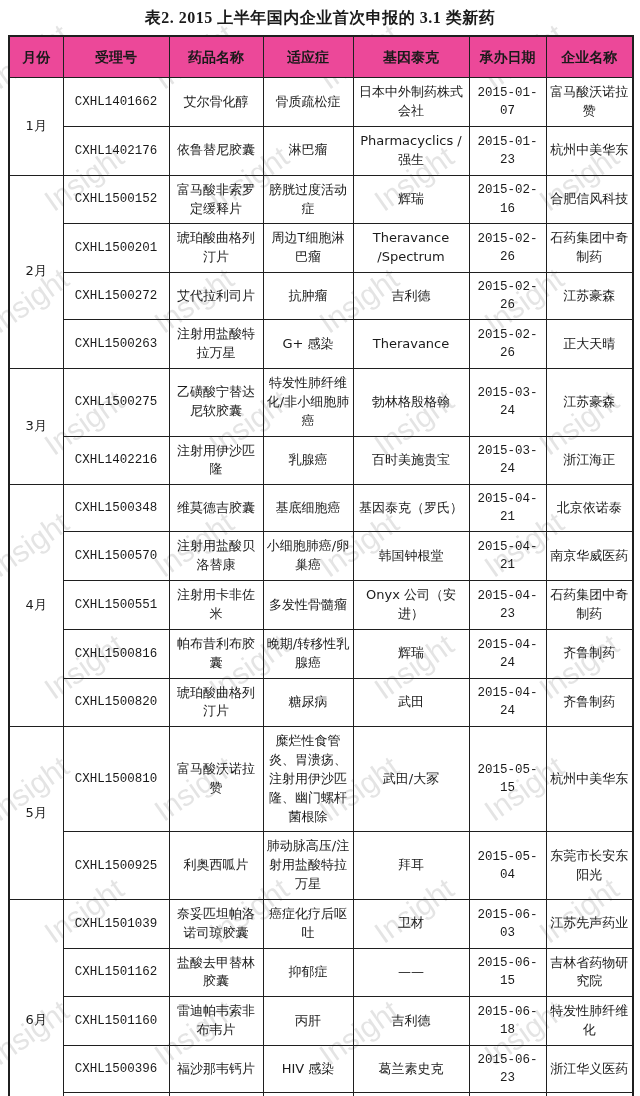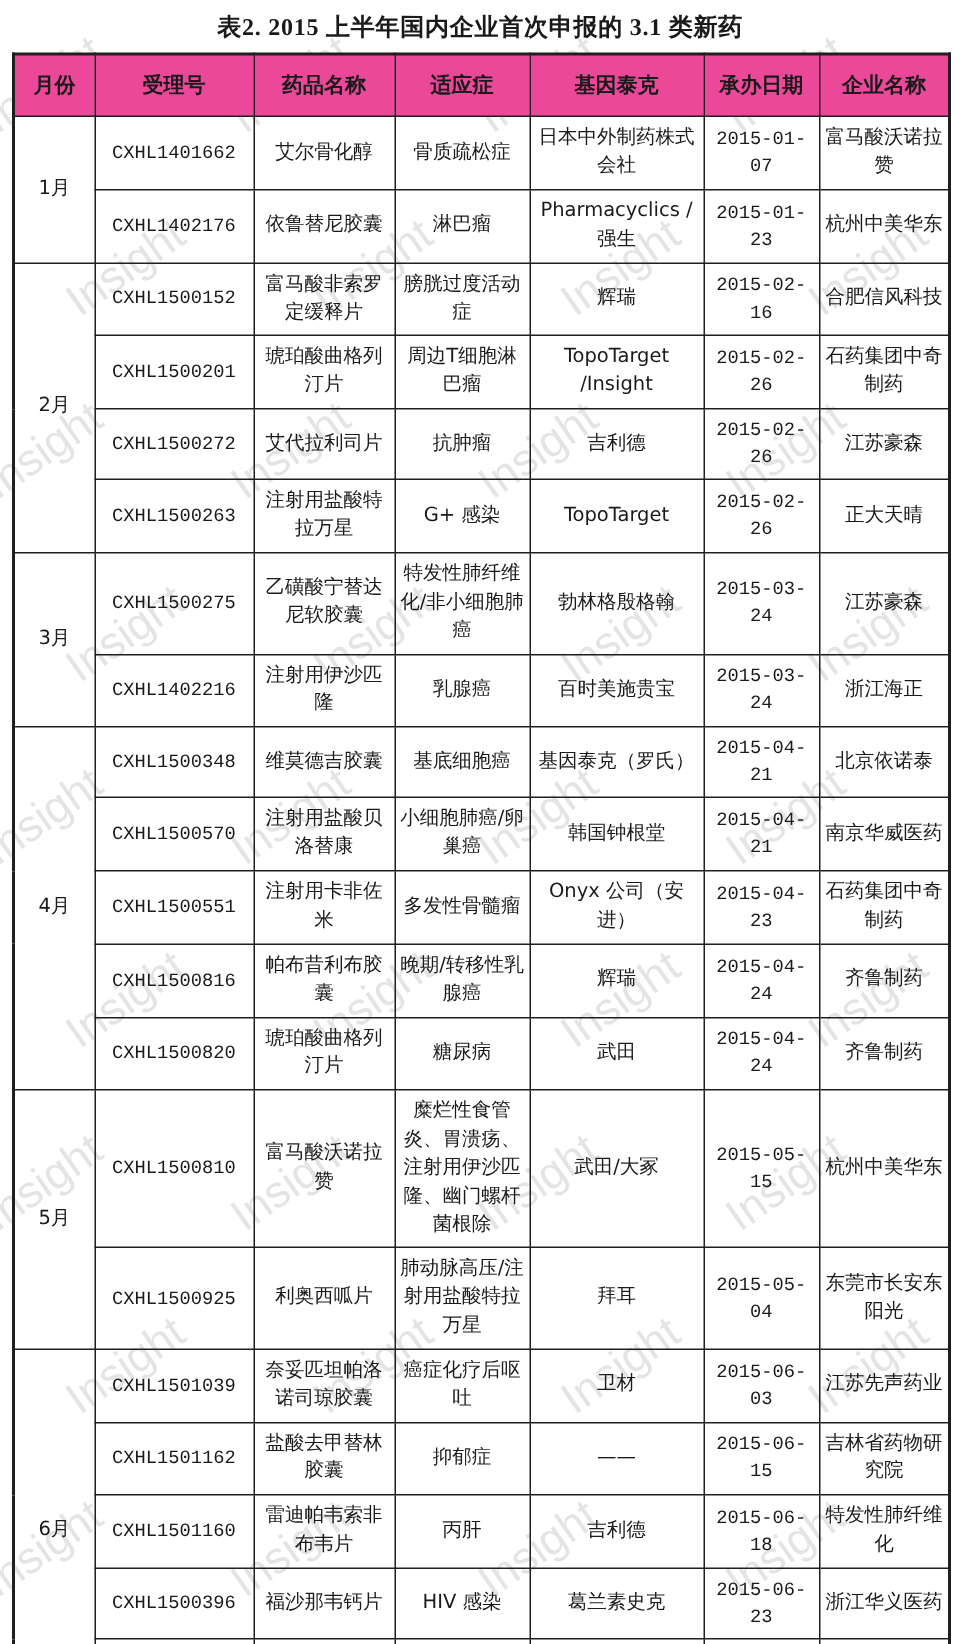--- a/index.html
+++ b/index.html
@@ -129,37 +129,37 @@
         <td>富马酸非索罗定缓释片</td>
         <td>膀胱过度活动症</td>
         <td>辉瑞</td>
         <td class="num">2015-02-16</td>
         <td>合肥信风科技</td>
       </tr>
       <tr>
         <td class="num">CXHL1500201</td>
         <td>琥珀酸曲格列汀片</td>
         <td>周边T细胞淋巴瘤</td>
-        <td>TopoTarget /Insight</td>
+        <td>Theravance /Spectrum</td>
         <td class="num">2015-02-26</td>
         <td>石药集团中奇制药</td>
       </tr>
       <tr>
         <td class="num">CXHL1500272</td>
         <td>艾代拉利司片</td>
         <td>抗肿瘤</td>
         <td>吉利德</td>
         <td class="num">2015-02-26</td>
         <td>江苏豪森</td>
       </tr>
       <tr>
         <td class="num">CXHL1500263</td>
         <td>注射用盐酸特拉万星</td>
         <td>G+ 感染</td>
-        <td>TopoTarget</td>
+        <td>Theravance</td>
         <td class="num">2015-02-26</td>
         <td>正大天晴</td>
       </tr>
       <tr>
         <td rowspan="2" class="month">3月</td>
         <td class="num">CXHL1500275</td>
         <td>乙磺酸宁替达尼软胶囊</td>
         <td>特发性肺纤维化/非小细胞肺癌</td>
         <td>勃林格殷格翰</td>
         <td class="num">2015-03-24</td>

